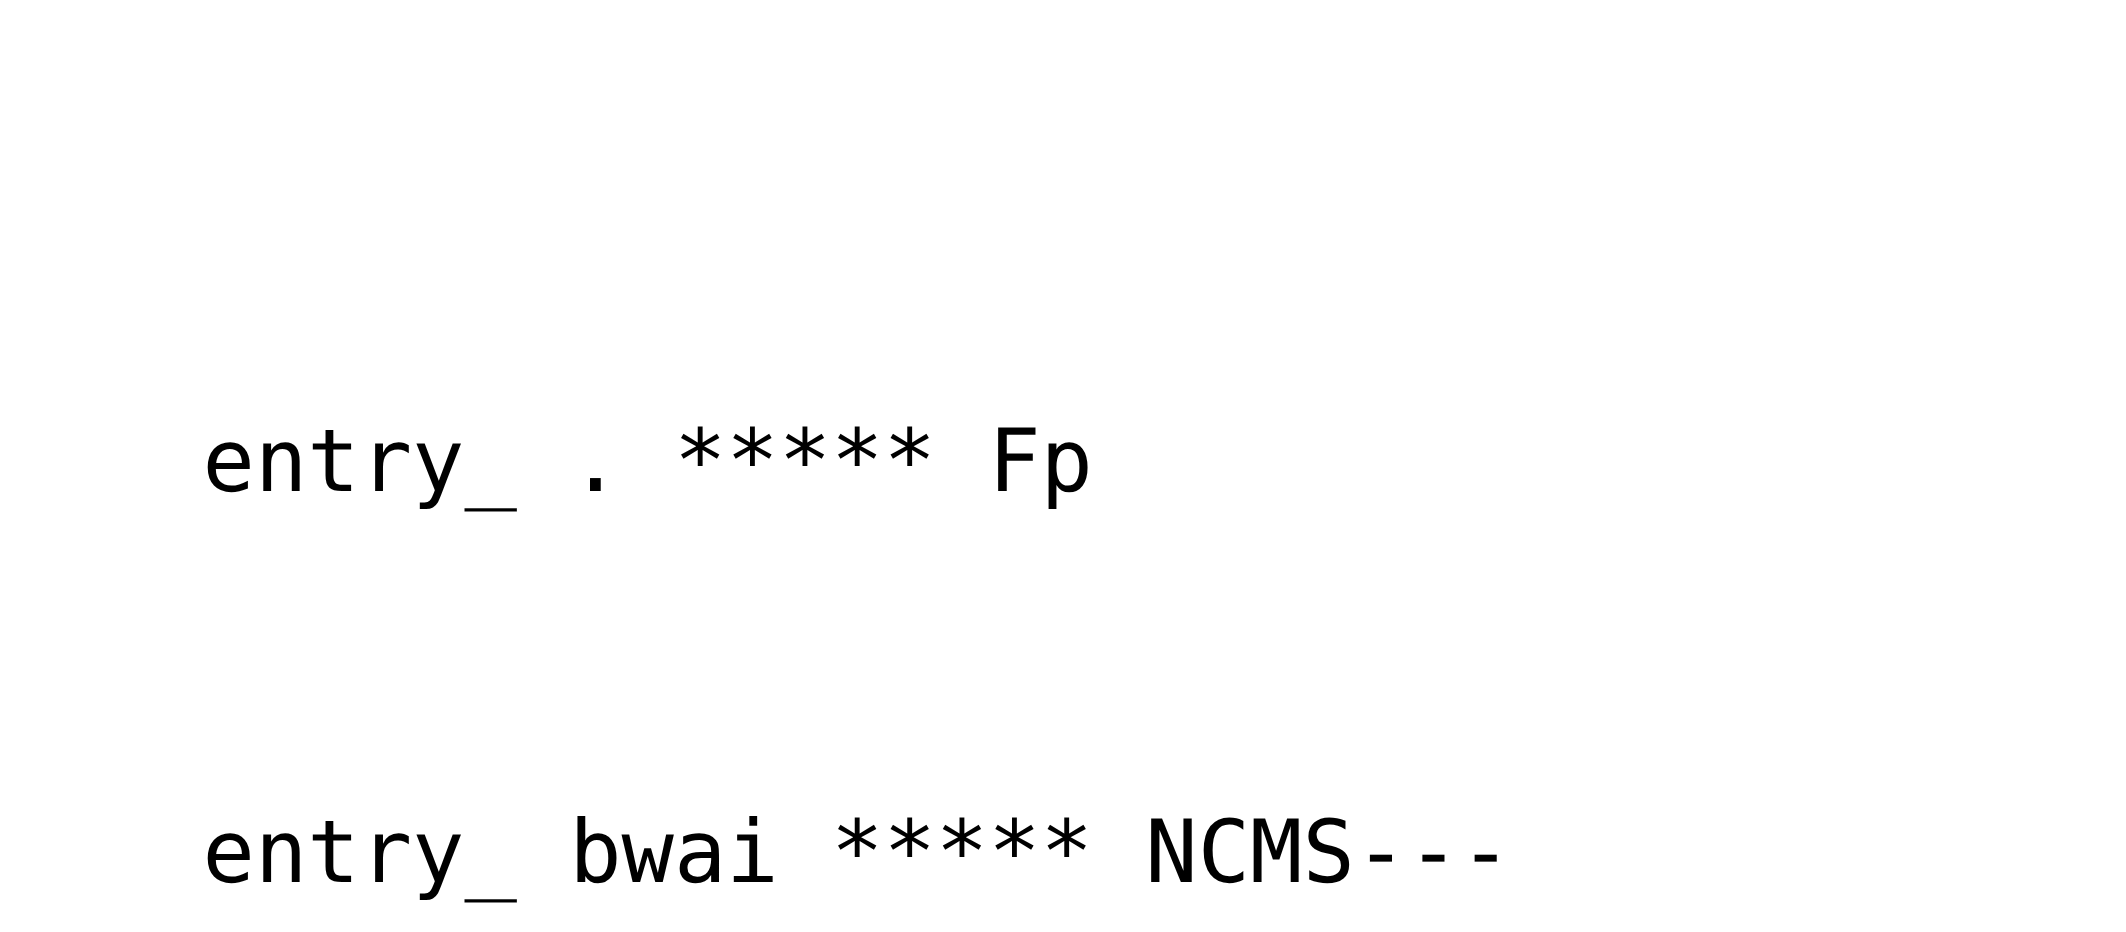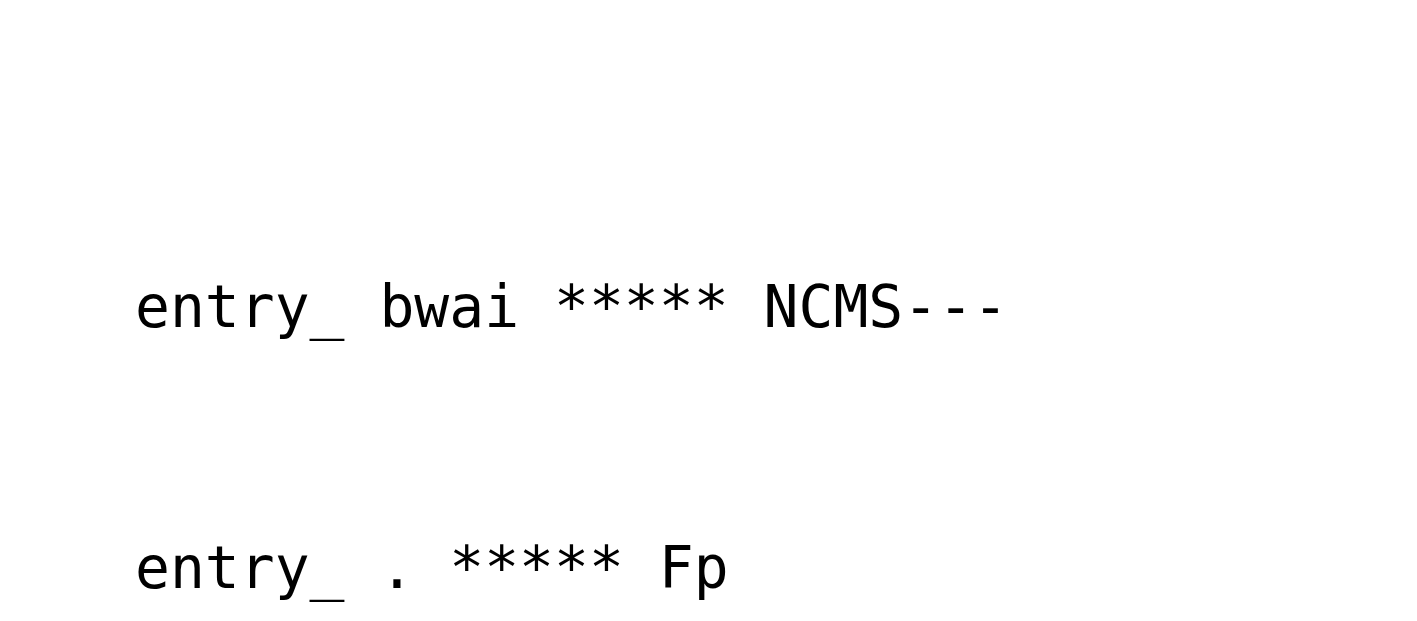--- a/index.html
+++ b/index.html
@@ -26,18 +26,18 @@
     font-weight: 500;
   }
   .text-line {
     height: 87px;
   }
 </style>
 </head>
 <body>
 
 <div class="text-block">
+  <div class="text-line">entry_ . ***** Fp</div>
   <div class="text-line">entry_ bwai ***** NCMS---</div>
-  <div class="text-line">entry_ . ***** Fp</div>
   
   
   
 </div>
 
 </body></html>

